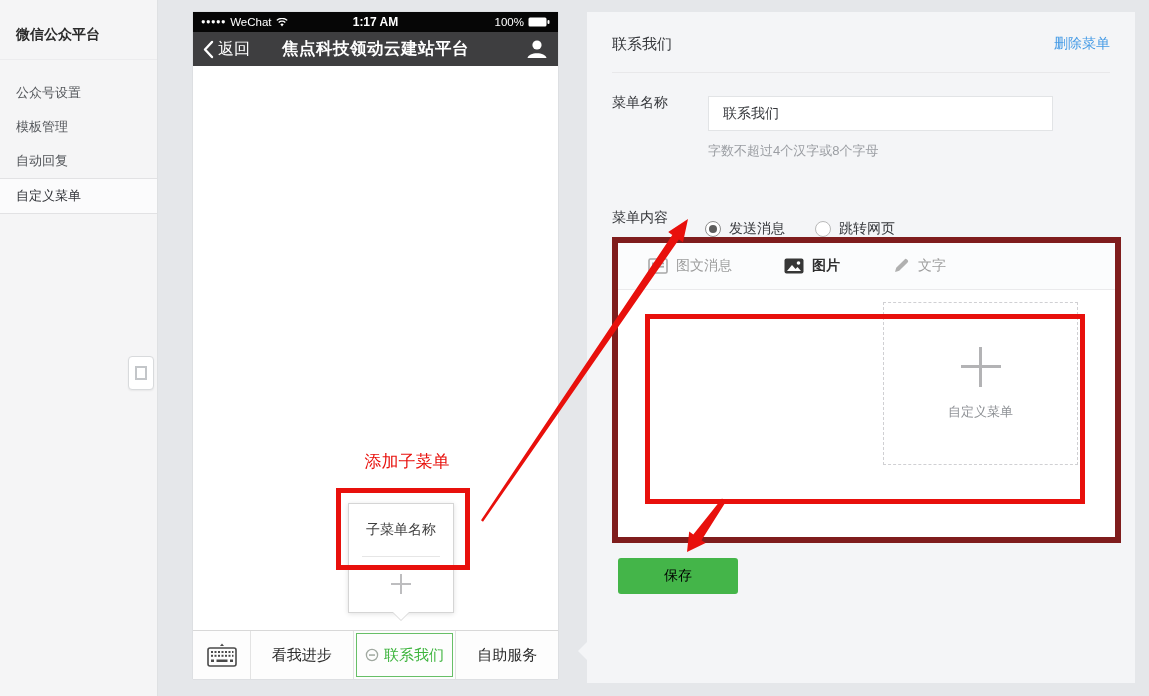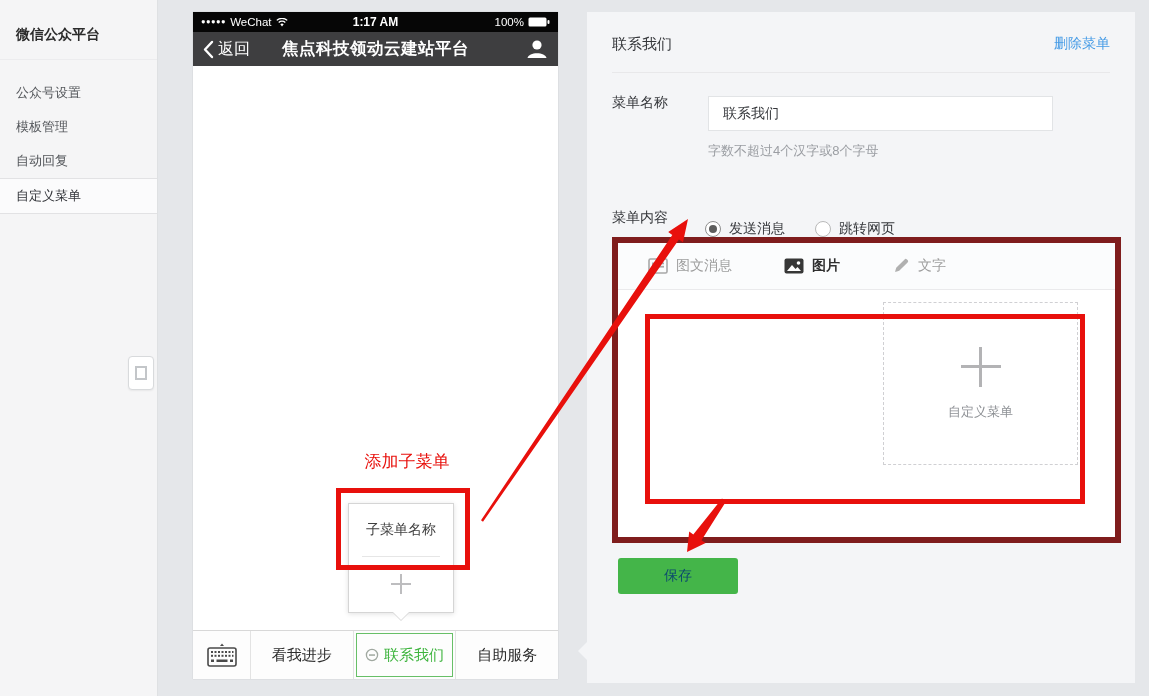--- a/index.html
+++ b/index.html
@@ -68,21 +68,21 @@
   .upload-box.b1{left:46px;}
   .upload-box.b2{left:265px;}
   .upload-label{font-size:13px;color:#8f9296;}
   .plus{position:relative;display:block;}
   .plus-lg{width:40px;height:40px;}
   .plus-lg .ph{position:absolute;left:0;top:18.5px;width:40px;height:3px;background:#b3b3b5;}
   .plus-lg .pv{position:absolute;left:18.5px;top:0;width:3px;height:40px;background:#b3b3b5;}
   .plus-sm{width:20px;height:20px;}
   .plus-sm .ph{position:absolute;left:0;top:9px;width:20px;height:2px;background:#bdbdbf;}
   .plus-sm .pv{position:absolute;left:9px;top:0;width:2px;height:20px;background:#bdbdbf;}
-  .save-btn{position:absolute;left:31px;top:546px;width:120px;height:36px;background:#44b549;border:none;border-radius:3px;color:#0c4a6e;font-size:14px;cursor:pointer;font-family:inherit;}
+  .save-btn{position:absolute;left:31px;top:546px;width:120px;height:36px;background:#44b549;border:none;border-radius:3px;color:#000000;font-size:14px;cursor:pointer;font-family:inherit;}
 
   
   .note{position:absolute;left:332px;top:450px;width:150px;text-align:center;color:#e8100c;font-size:17px;z-index:40;}
   .red-rect{position:absolute;border:5px solid #e8100c;box-sizing:border-box;z-index:40;}
   .rect1{left:336px;top:488px;width:134px;height:82px;}
   .rect2{left:645px;top:314px;width:440px;height:190px;}
   .arrows{position:absolute;left:0;top:0;width:1149px;height:696px;z-index:41;pointer-events:none;}
 </style>
 </head>
 <body>

